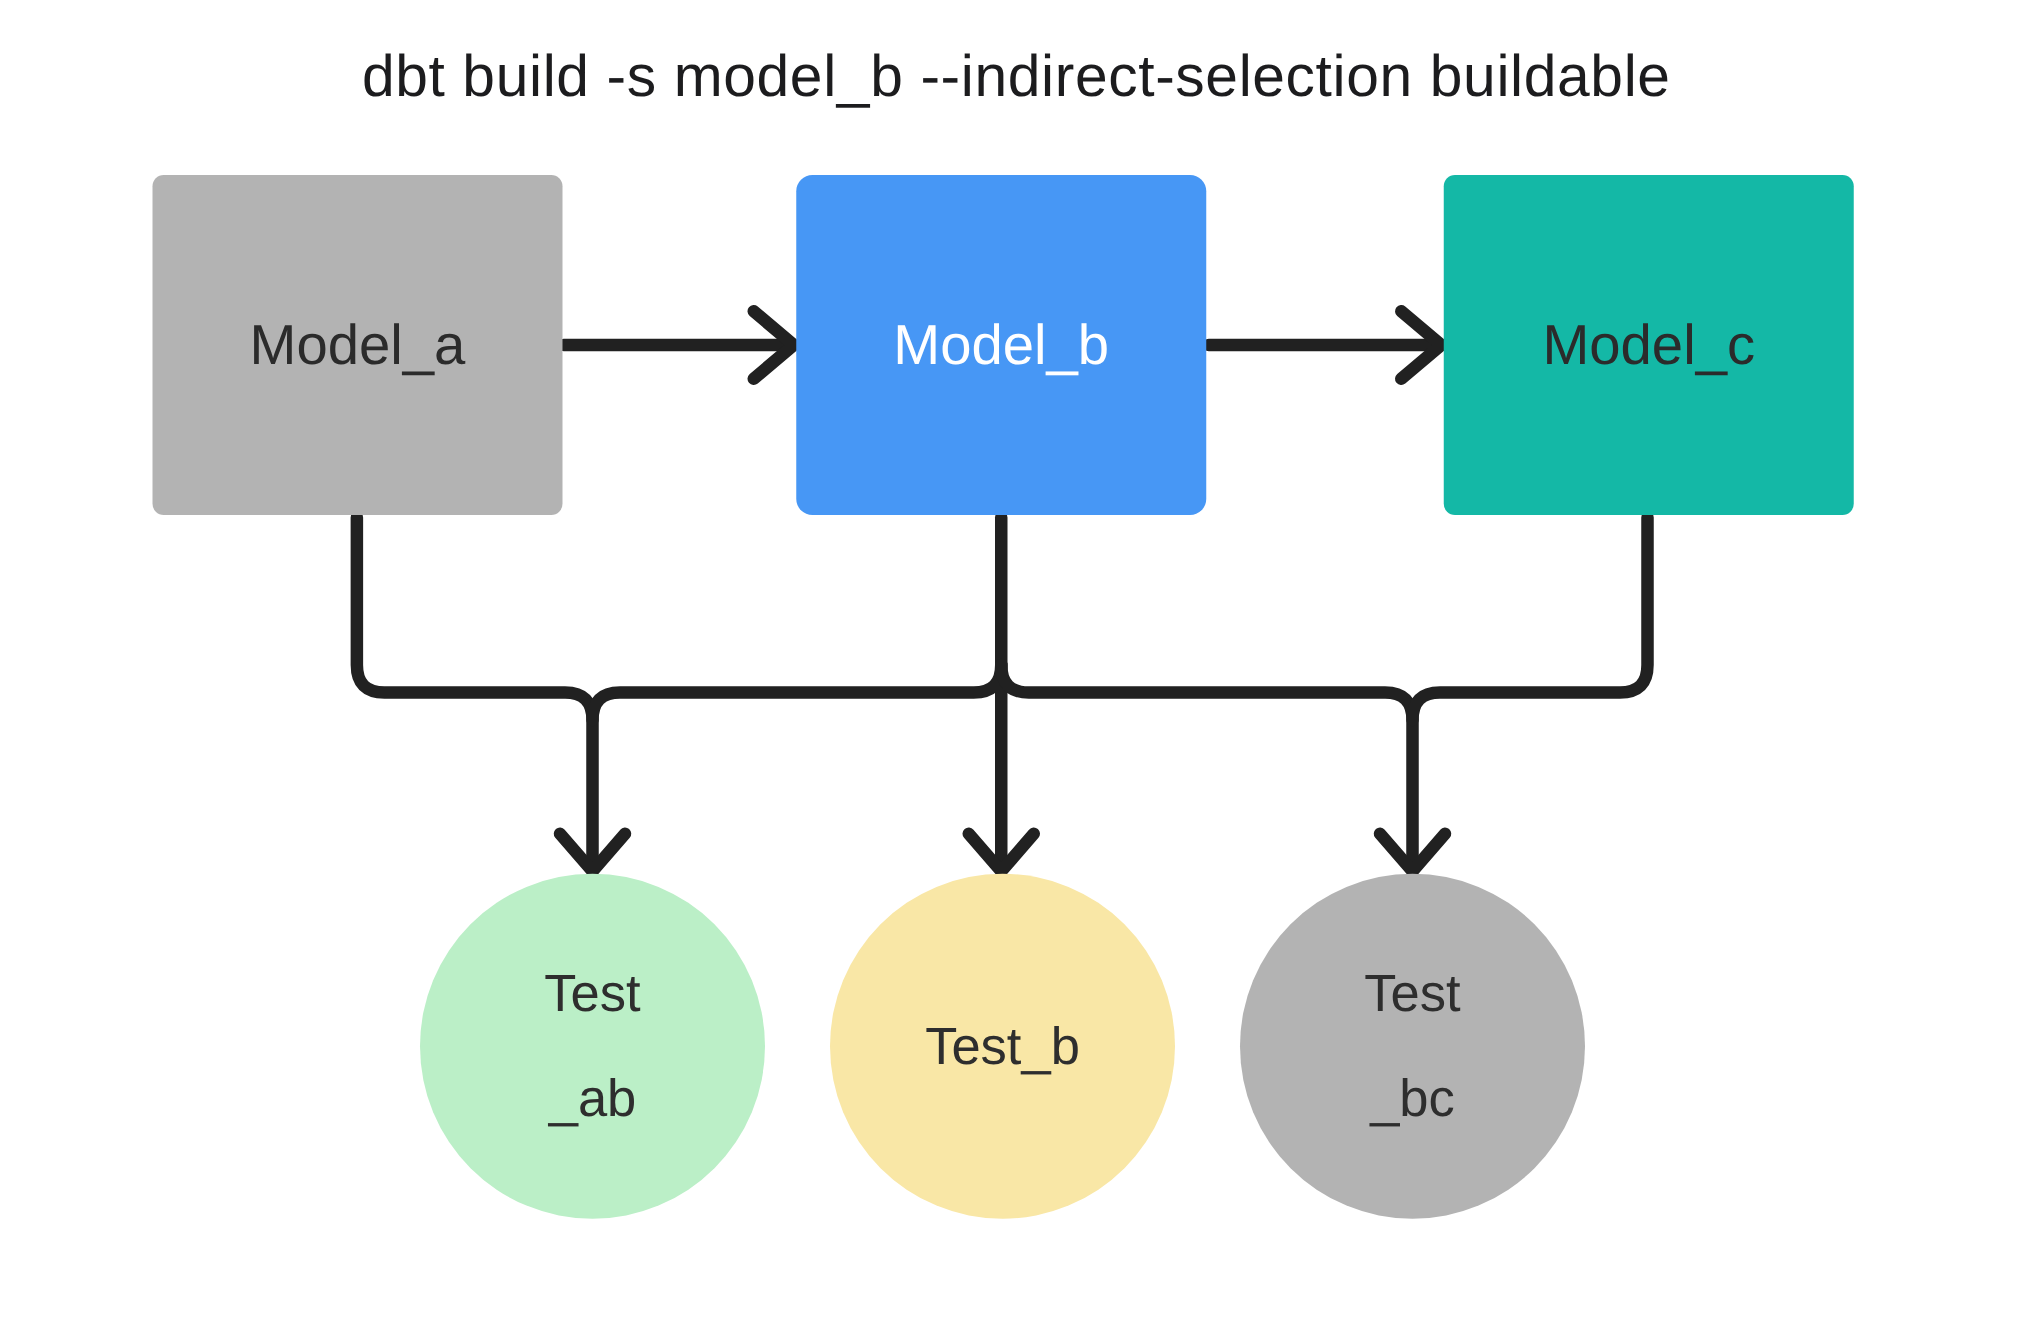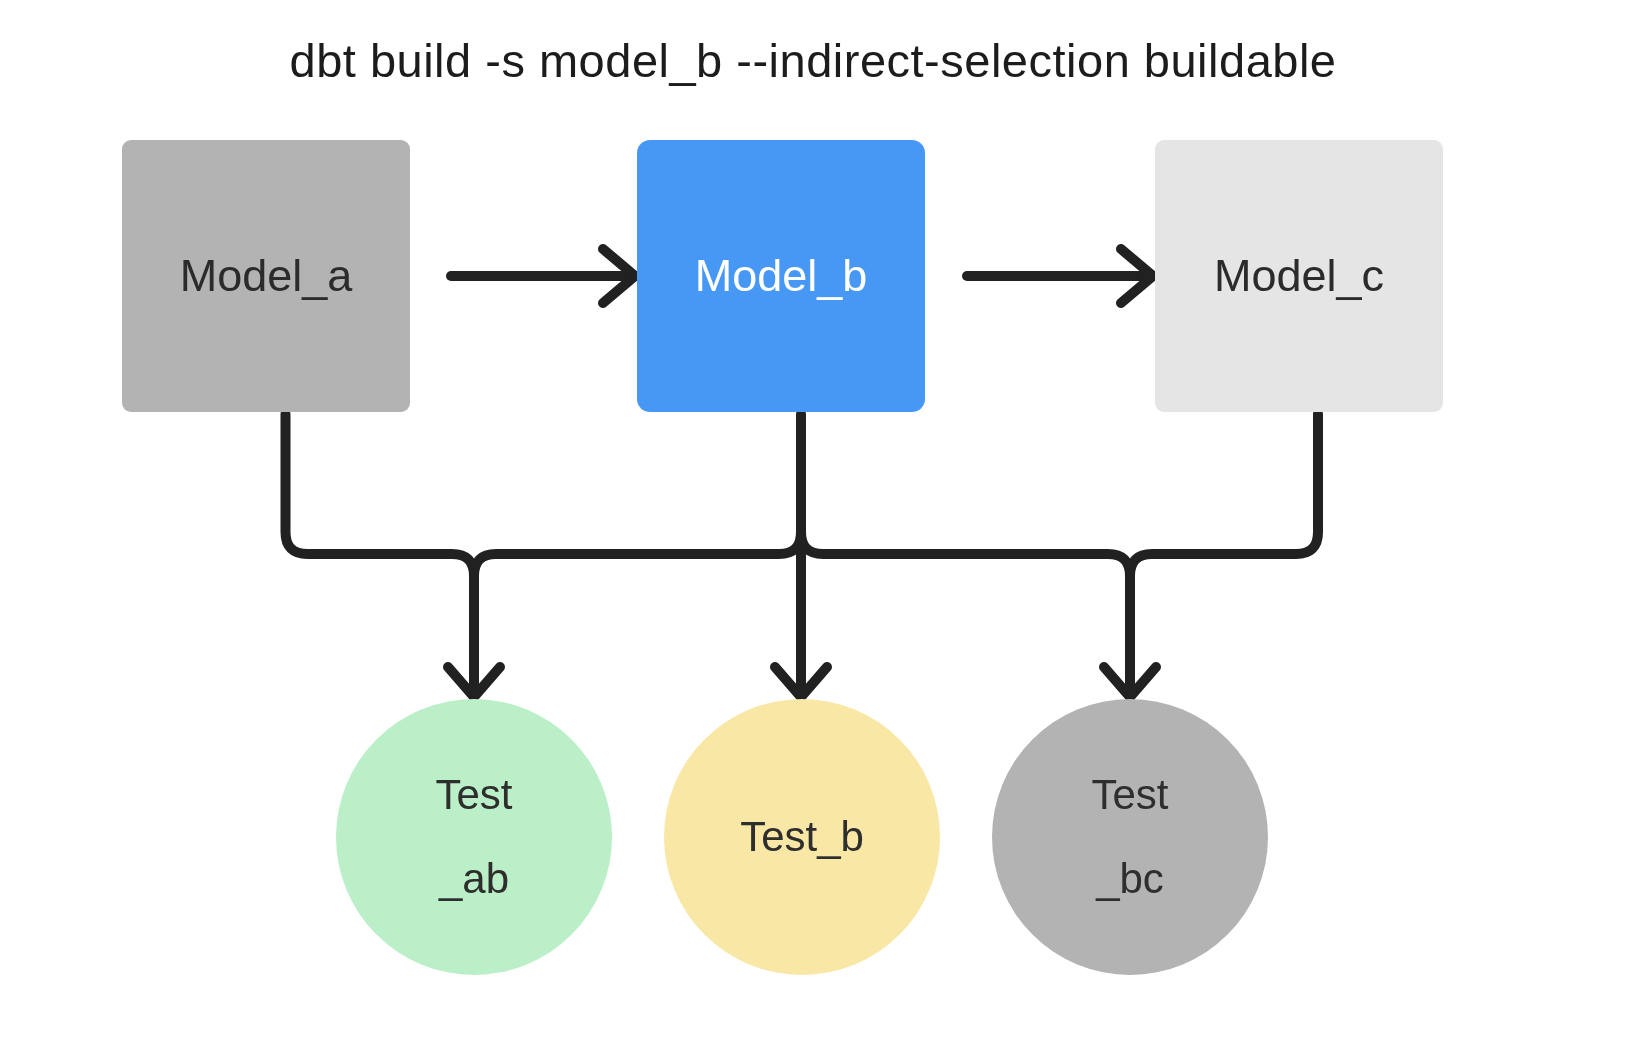--- a/index.html
+++ b/index.html
@@ -29,21 +29,21 @@
   }
   .edges {
     position: absolute;
     top: 0;
     left: 0;
     width: 1630px;
     height: 1060px;
   }
   .model-box {
     position: absolute;
-    width: 288px;
+    width: 328px;
     height: 272px;
     border-radius: 9px;
     display: flex;
     align-items: center;
     justify-content: center;
     font-size: 45px;
     top: 140px;
   }
   #model-a { left: 122px; }
   #model-b { left: 637px; border-radius: 13px; }
@@ -100,21 +100,21 @@
   </svg>
 
   <div class="model-box" id="model-a" style="background-color: rgb(179, 179, 179); color: rgb(43, 43, 43);">
     <span>Model_a</span>
   </div>
 
   <div class="model-box" id="model-b" style="background-color: rgb(71, 151, 245); color: rgb(255, 255, 255);">
     <span>Model_b</span>
   </div>
 
-  <div class="model-box" id="model-c" style="background-color: #e5e5e5; color: rgb(43, 43, 43);">
+  <div class="model-box" id="model-c" style="background-color: #14b8a6; color: rgb(43, 43, 43);">
     <span>Model_c</span>
   </div>
 
   <div class="test-circle" id="test-ab" style="background-color: rgb(187, 239, 199);">
     <span>Test</span>
     <span>_ab</span>
   </div>
 
   <div class="test-circle" id="test-b" style="background-color: rgb(249, 231, 166);">
     <span>Test_b</span>

